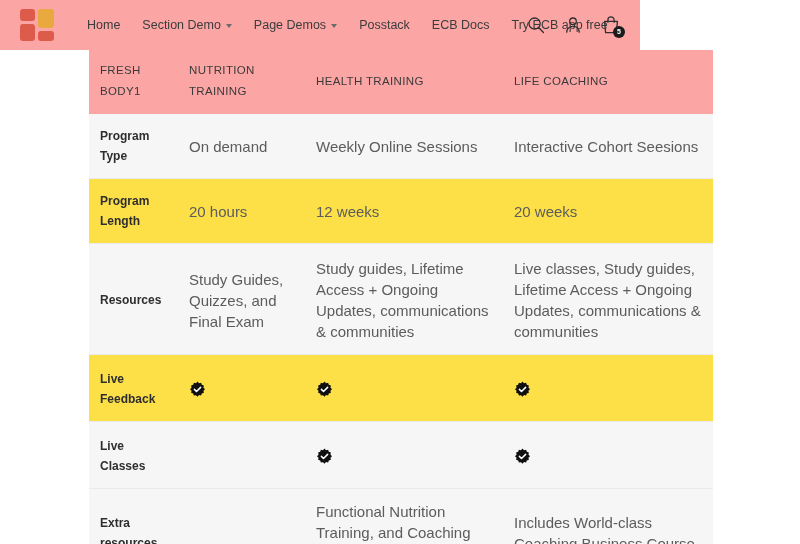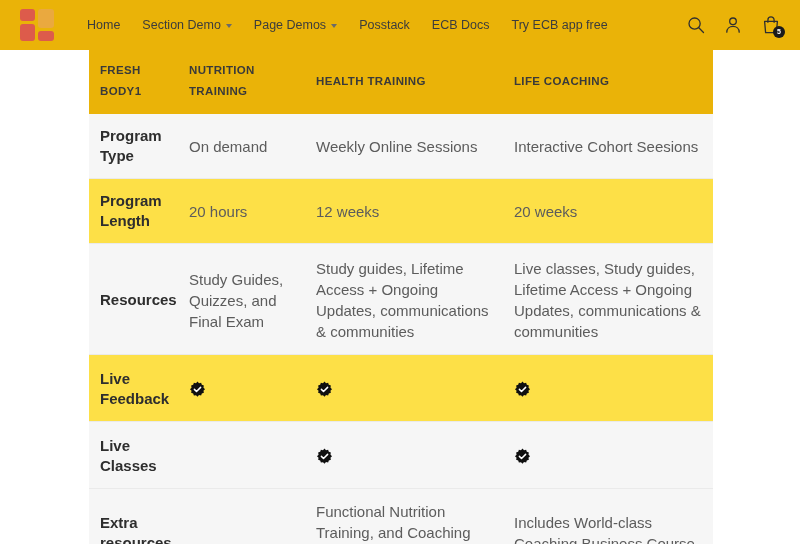--- a/index.html
+++ b/index.html
@@ -9,22 +9,22 @@
     height: 544px;
     overflow: hidden;
     background: #ffffff;
     font-family: "Liberation Sans", sans-serif;
     -webkit-font-smoothing: antialiased;
   }
 
   
   .site-header {
     height: 50px;
-    width: 800px;
-    background: #eab308;
+    width: 640px;
+    background: #fca5a5;
     display: flex;
     align-items: center;
     padding: 0 18px 0 20px;
     position: relative;
   }
   .logo {
     width: 36px;
     height: 32px;
     position: relative;
     flex: 0 0 auto;
@@ -97,34 +97,34 @@
   .ctable col.c4 { width: 210px; }
 
   .ctable th, .ctable td {
     vertical-align: middle;
     padding: 12px 10px 12px 11px;
     text-align: left;
     border: none;
   }
   .ctable thead th {
     font-size: 11.5px;
-    font-weight: bold;
+    font-weight: normal;
     letter-spacing: 0.35px;
     color: #3a3a3a;
     line-height: 21px;
     padding-top: 10px;
     padding-bottom: 12px;
-    background: #eab308;
+    background: #fca5a5;
   }
   .ctable tbody tr.shade { background: #f6f6f6; }
   .ctable tbody tr.plain { background: #fde047; }
   .ctable tbody tr { border-bottom: 1px solid #eaeaea; }
 
   .rowlabel {
-    font-size: 15px;
+    font-size: 12px;
     font-weight: bold;
     color: #2e2e2e;
     line-height: 20px;
   }
   .cellval {
     font-size: 15px;
     color: #5c5c5c;
     line-height: 21px;
   }
   .rowtall td { padding-top: 14px; }

